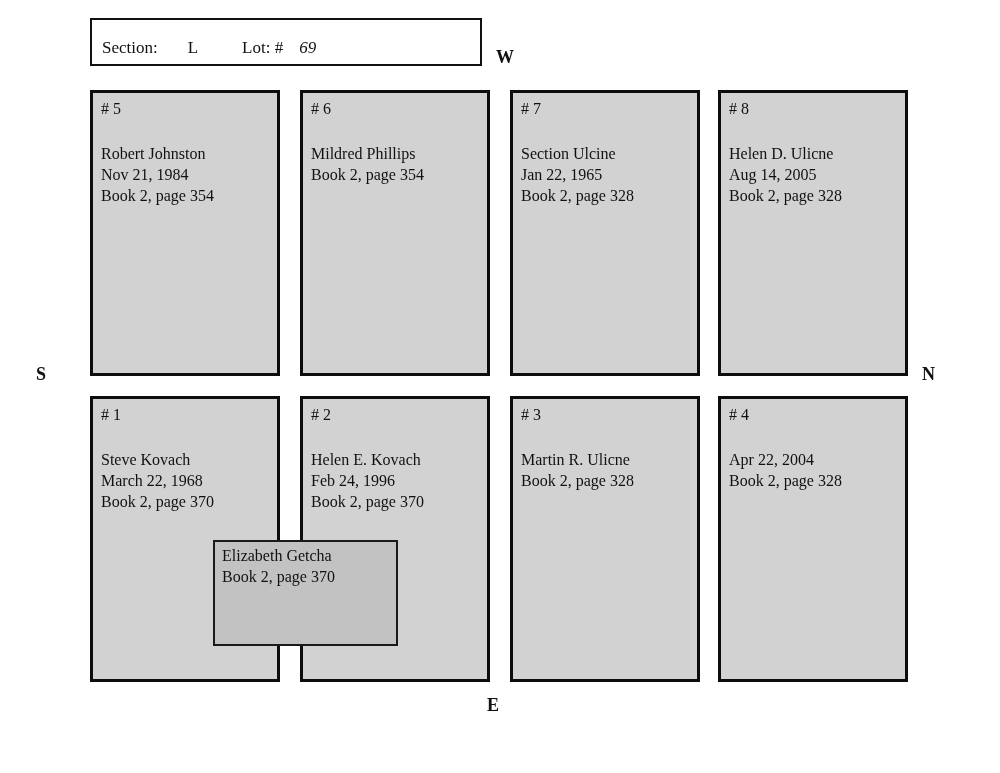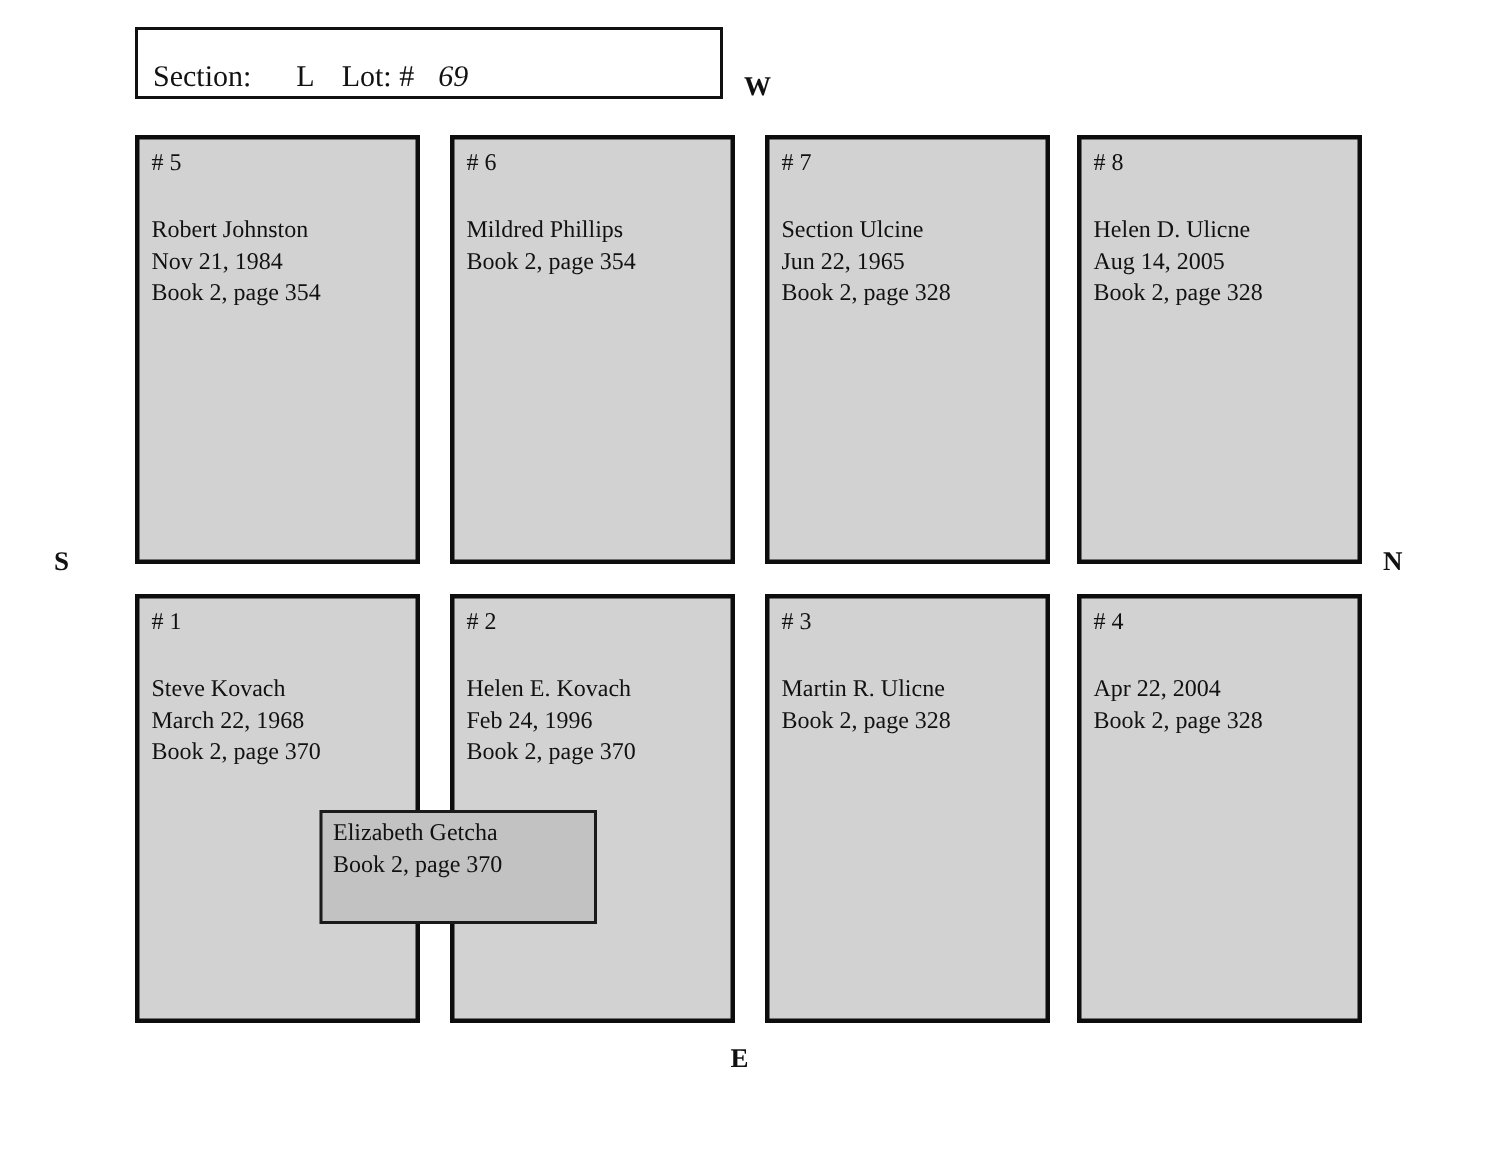--- a/index.html
+++ b/index.html
@@ -14,27 +14,27 @@
   }
 
   
   .lot-info {
     position: absolute;
     left: 90px; top: 18px;
     width: 392px; height: 48px;
     box-sizing: border-box;
     border: 2px solid #111111;
     background: #ffffff;
-    font-size: 20px;
-    padding: 20px 10px;
+    font-size: 17px;
+    padding: 6px 10px;
     display: flex;
-    align-items: flex-start;
+    align-items: flex-end;
   }
   .lot-info .sec-val { margin-left: 30px; }
-  .lot-info .lot-lab { margin-left: 18px; }
+  .lot-info .lot-lab { margin-left: 44px; }
   .lot-info .lot-val { margin-left: 16px; font-style: italic; }
 
   
   .compass {
     position: absolute;
     font-weight: bold;
     font-size: 18px;
     color: #111111;
   }
   .compass.w { left: 496px; top: 47px; }
@@ -58,21 +58,21 @@
   .c3 { left: 510px; }
   .c4 { left: 718px; }
   .r-top { top: 90px; }
   .r-bot { top: 396px; }
   .plot .num { margin-bottom: 24px; }
 
   
   .overlay-box {
     position: absolute;
     left: 213px; top: 540px;
-    width: 185px; height: 76px;
+    width: 185px; height: 106px;
     box-sizing: border-box;
     background: #c2c2c2;
     border: 2px solid #1a1a1a;
     padding: 3px 7px;
     font-size: 16px;
     line-height: 21px;
     z-index: 5;
   }
 </style>
 </head>
@@ -99,21 +99,21 @@
     <div class="line">Book 2, page 354</div>
   </div>
   <div class="plot r-top c2">
     <div class="num"># 6</div>
     <div class="line">Mildred Phillips</div>
     <div class="line">Book 2, page 354</div>
   </div>
   <div class="plot r-top c3">
     <div class="num"># 7</div>
     <div class="line">Section Ulcine</div>
-    <div class="line">Jun 22, 1965</div>
+    <div class="line">Jan 22, 1965</div>
     <div class="line">Book 2, page 328</div>
   </div>
   <div class="plot r-top c4">
     <div class="num"># 8</div>
     <div class="line">Helen D. Ulicne</div>
     <div class="line">Aug 14, 2005</div>
     <div class="line">Book 2, page 328</div>
   </div>
 
   <div class="plot r-bot c1">

